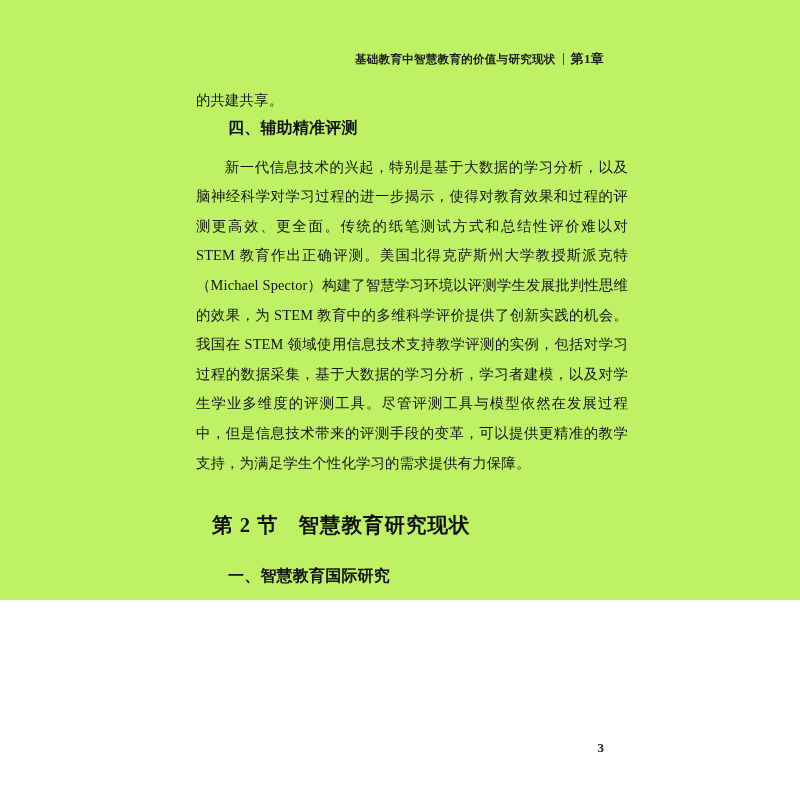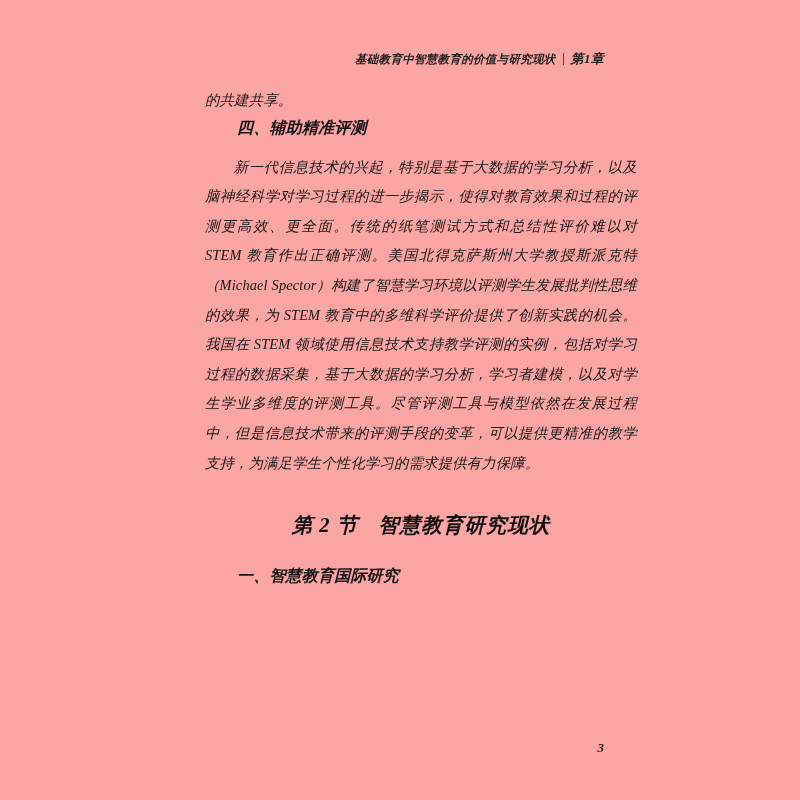--- a/index.html
+++ b/index.html
@@ -14,23 +14,22 @@
     font-family: "Liberation Serif", "DejaVu Serif", serif;
     color: #1a1a1a;
     overflow: hidden;
   }
 
   .page {
     position: absolute;
     left: 0;
     top: 0;
     width: 800px;
-    height: 800px;
-    background: #fca5a5;
-    font-style: italic;
+    height: 600px;
+    background: #bef264;
   }
 
   
   .running-head {
     position: absolute;
     left: 196px;
     right: 196px;
     top: 50px;
     height: 18px;
     display: flex;
@@ -57,21 +56,21 @@
     font-family: "Liberation Serif", "DejaVu Serif", serif;
     font-weight: bold;
     font-size: 13px;
     letter-spacing: 0.3px;
     color: #1b1b1b;
   }
 
   
   .column {
     position: absolute;
-    left: 205px;
+    left: 196px;
     top: 86px;
     width: 432px;
   }
 
   .para {
     font-family: "Liberation Serif", "DejaVu Serif", serif;
     font-size: 14.4px;
     line-height: 29.6px;
     text-align: justify;
     text-justify: inter-ideograph;
@@ -98,23 +97,22 @@
     margin: 0;
     padding-left: 2em;
   }
 
   .head-section {
     font-family: "Liberation Serif", "DejaVu Serif", serif;
     font-weight: bold;
     font-size: 20.5px;
     line-height: 30px;
     letter-spacing: 1px;
-    text-align: center;
     color: #0f0f0f;
-    margin: 2px;
+    margin: 16px;
   }
   .head-section .sec-gap {
     display: inline-block;
     width: 20px;
   }
 
   
   .folio {
     position: absolute;
     right: 196px;

